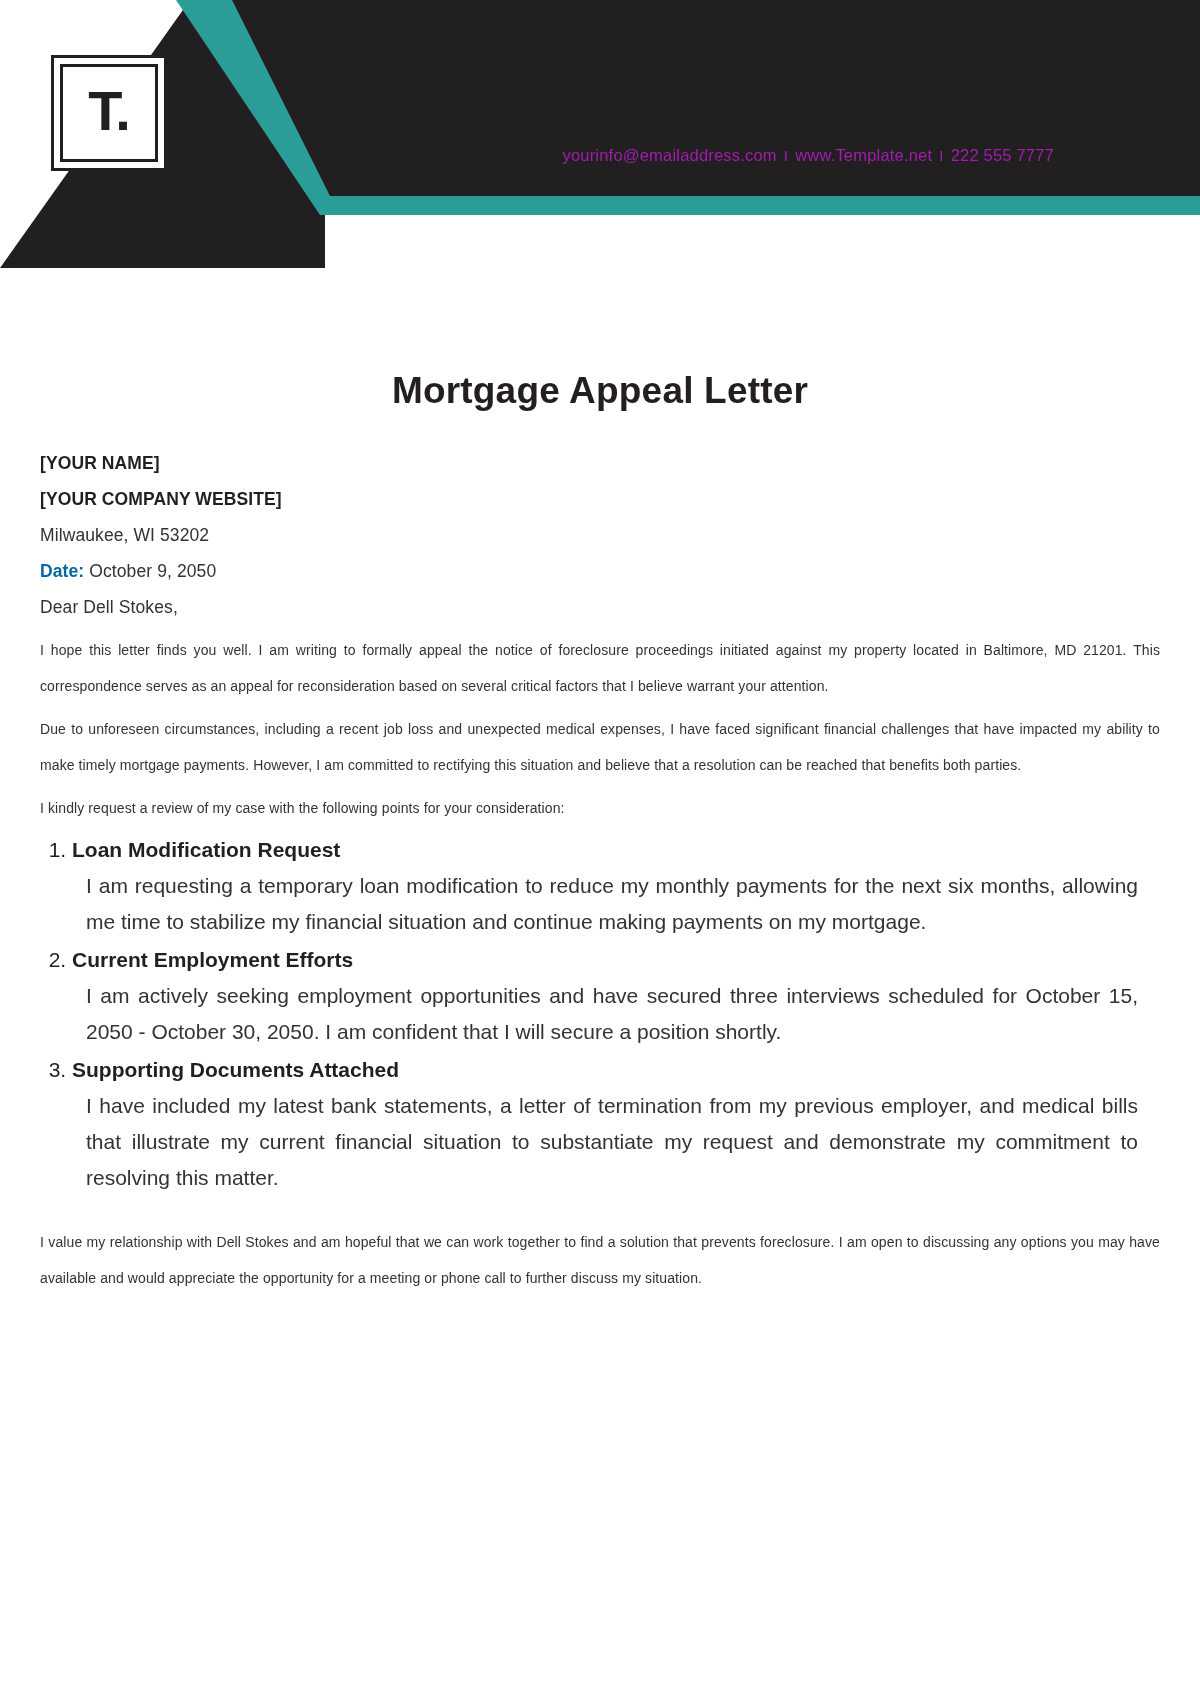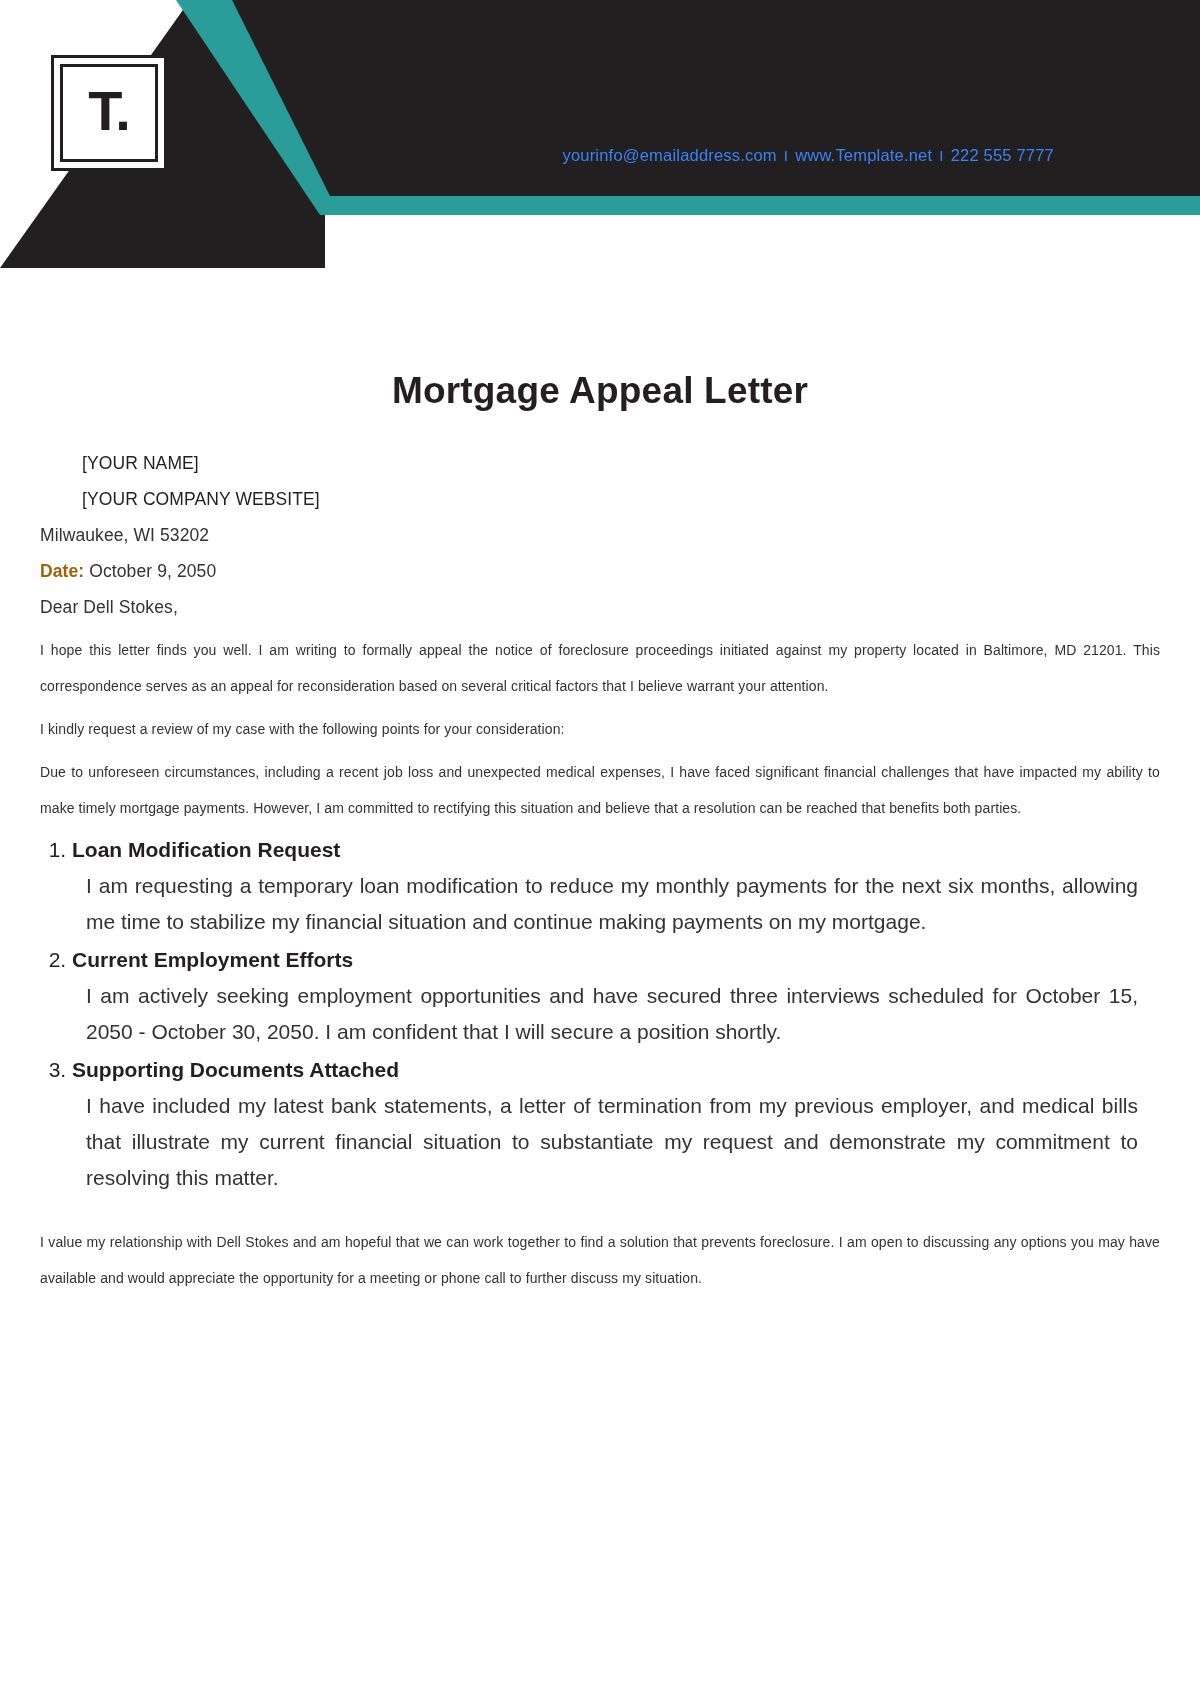--- a/index.html
+++ b/index.html
@@ -71,21 +71,21 @@
     line-height: 1;
     letter-spacing: -1px;
     padding-bottom: 4px;
   }
 
   .contact-line {
     position: absolute;
     right: 146px;
     top: 146px;
     font-size: 16.5px;
-    color: #3b82f6;
+    color: #a21caf;
     letter-spacing: 0.2px;
     white-space: nowrap;
     z-index: 6;
   }
   .contact-line .sep {
     padding: 0 7px;
     font-size: 15px;
   }
 
   
@@ -102,22 +102,22 @@
     margin-bottom: 33px;
     letter-spacing: 0.2px;
   }
 
   .meta-line {
     font-size: 17.5px;
     color: #333333;
     line-height: 36px;
     letter-spacing: 0.1px;
   }
-  .meta-line.bold { font-weight: normal; color: #231f20; margin-left: 42px; }
-  .meta-line .lbl { font-weight: bold; color: #a16207; }
+  .meta-line.bold { font-weight: bold; color: #231f20; }
+  .meta-line .lbl { font-weight: bold; color: #0369a1; }
 
   .para {
     font-size: 14px;
     color: #333333;
     line-height: 36px;
     text-align: justify;
     margin-top: 7px;
     letter-spacing: 0.1px;
   }
   .para.nojust { text-align: left; }
@@ -175,22 +175,22 @@
   <div class="meta-line bold">[YOUR NAME]</div>
   <div class="meta-line bold">[YOUR COMPANY WEBSITE]</div>
   <div class="meta-line">Milwaukee, WI 53202</div>
   <div class="meta-line">
     <span class="lbl">Date:</span>
     <span>October 9, 2050</span>
   </div>
   <div class="meta-line">Dear Dell Stokes,</div>
 
   <p class="para">I hope this letter finds you well. I am writing to formally appeal the notice of foreclosure proceedings initiated against my property located in Baltimore, MD 21201. This correspondence serves as an appeal for reconsideration based on several critical factors that I believe warrant your attention.</p>
+  <p class="para">Due to unforeseen circumstances, including a recent job loss and unexpected medical expenses, I have faced significant financial challenges that have impacted my ability to make timely mortgage payments. However, I am committed to rectifying this situation and believe that a resolution can be reached that benefits both parties.</p>
   <p class="para nojust">I kindly request a review of my case with the following points for your consideration:</p>
-  <p class="para">Due to unforeseen circumstances, including a recent job loss and unexpected medical expenses, I have faced significant financial challenges that have impacted my ability to make timely mortgage payments. However, I am committed to rectifying this situation and believe that a resolution can be reached that benefits both parties.</p>
 
   <ol class="points">
     <li>
       <span class="pt-title">Loan Modification Request</span>
       <span class="pt-body">I am requesting a temporary loan modification to reduce my monthly payments for the next six months, allowing me time to stabilize my financial situation and continue making payments on my mortgage.</span>
     </li>
     <li>
       <span class="pt-title">Current Employment Efforts</span>
       <span class="pt-body">I am actively seeking employment opportunities and have secured three interviews scheduled for October 15, 2050 - October 30, 2050. I am confident that I will secure a position shortly.</span>
     </li>

